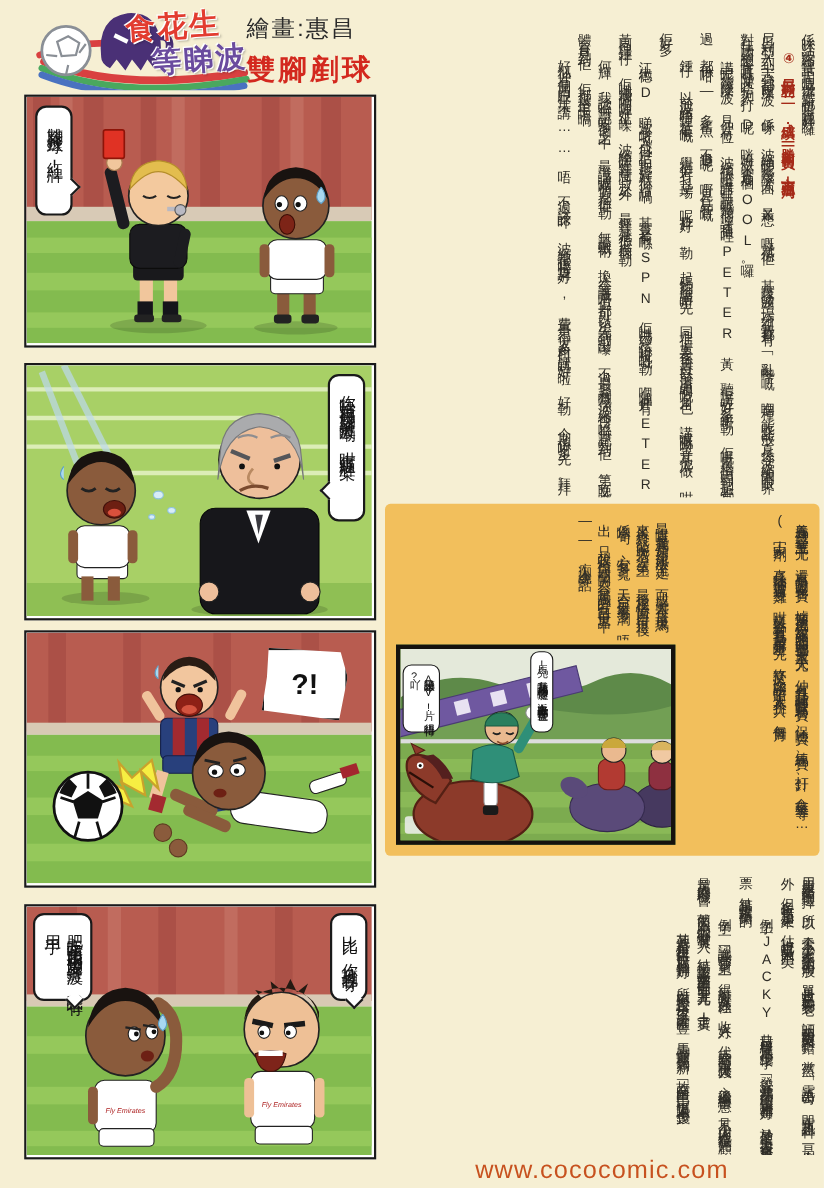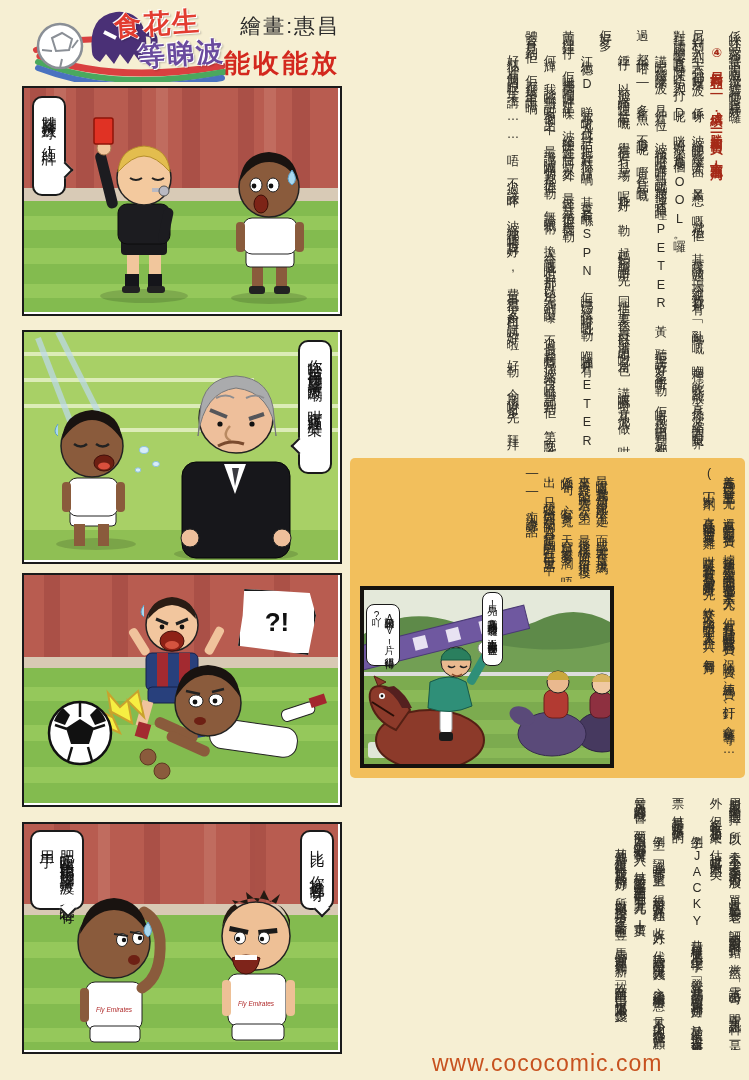--- a/index.html
+++ b/index.html
@@ -4,21 +4,21 @@
 <style>
   html,body{margin:0;padding:0;}
   .page{position:relative;width:749px;height:1080px;background:#f6efd3;overflow:hidden;
         font-family:"Liberation Sans","DejaVu Sans",sans-serif;color:#2e2c26;}
   
   .header{position:absolute;left:22px;top:4px;width:318px;height:78px;}
   .logo-t1{position:absolute;left:92px;top:2px;font-size:27px;font-weight:bold;color:#e23c30;
            transform:rotate(-4deg);text-shadow:1px 1px 0 #fff,-1px -1px 0 #fff,2px 2px 2px rgba(0,0,0,.25);letter-spacing:2px;}
   .logo-t2{position:absolute;left:116px;top:32px;font-size:27px;font-weight:bold;color:#6a4b9e;
            transform:rotate(-4deg);text-shadow:1px 1px 0 #fff,-1px -1px 0 #fff,2px 2px 2px rgba(0,0,0,.25);letter-spacing:2px;}
-  .artist{position:absolute;right:0;top:8px;font-size:21px;color:#2a2a2a;letter-spacing:2px;}
+  .artist{position:absolute;right:16px;top:8px;font-size:21px;color:#2a2a2a;letter-spacing:2px;}
   .ep-title{position:absolute;right:0;top:42px;font-size:26px;font-weight:bold;color:#d3281e;letter-spacing:3px;}
   
   .panel{position:absolute;left:22px;width:316px;border:2px solid #1a1a1a;background:#fff;overflow:hidden;}
   .p1{top:86px;height:226px;} .p2{top:330px;height:230px;} .p3{top:573px;height:230px;} .p4{top:822px;height:228px;}
   .panel svg{display:block;}
   .bubble{position:absolute;background:#fff;border:2px solid #1a1a1a;border-radius:10px;
           writing-mode:vertical-rl;text-orientation:upright;font-size:15px;line-height:20px;
           letter-spacing:3px;padding:6px 5px;color:#141414;}
   .bub-p1{left:8px;top:8px;height:84px;}
   .bub-p2{right:8px;top:8px;height:118px;}
@@ -80,21 +80,21 @@
 
       <g>
         <path d="M70,48 Q66,12 94,8 Q120,6 124,34 Q126,50 118,58 L112,50 106,60 98,50 92,60 84,50 78,58 Q70,54 70,48 Z" fill="#4a3076"></path>
         <path d="M82,28 l12,6 M112,28 l-12,6" stroke="#fff" stroke-width="4"></path>
         <path d="M118,30 q16,-4 14,10" stroke="#4a3076" stroke-width="7" fill="none"></path>
       </g>
     </svg>
     <div class="logo-t1">食花生</div>
     <div class="logo-t2">等睇波</div>
     <div class="artist">繪畫:惠昌</div>
-    <div class="ep-title">能收能放</div>
+    <div class="ep-title">雙腳剷球</div>
   </div>
 
   <div class="panel p1">
     <svg width="314" height="224" viewBox="0 0 314 224">
       <rect width="314" height="112" fill="#b85c50"></rect>
       <g fill="#a04840" opacity="0.55">
           <rect x="6" width="16" height="112"></rect>
           <rect x="52" width="18" height="112"></rect>
           <rect x="104" width="14" height="112"></rect>
           <rect x="158" width="18" height="112"></rect>

